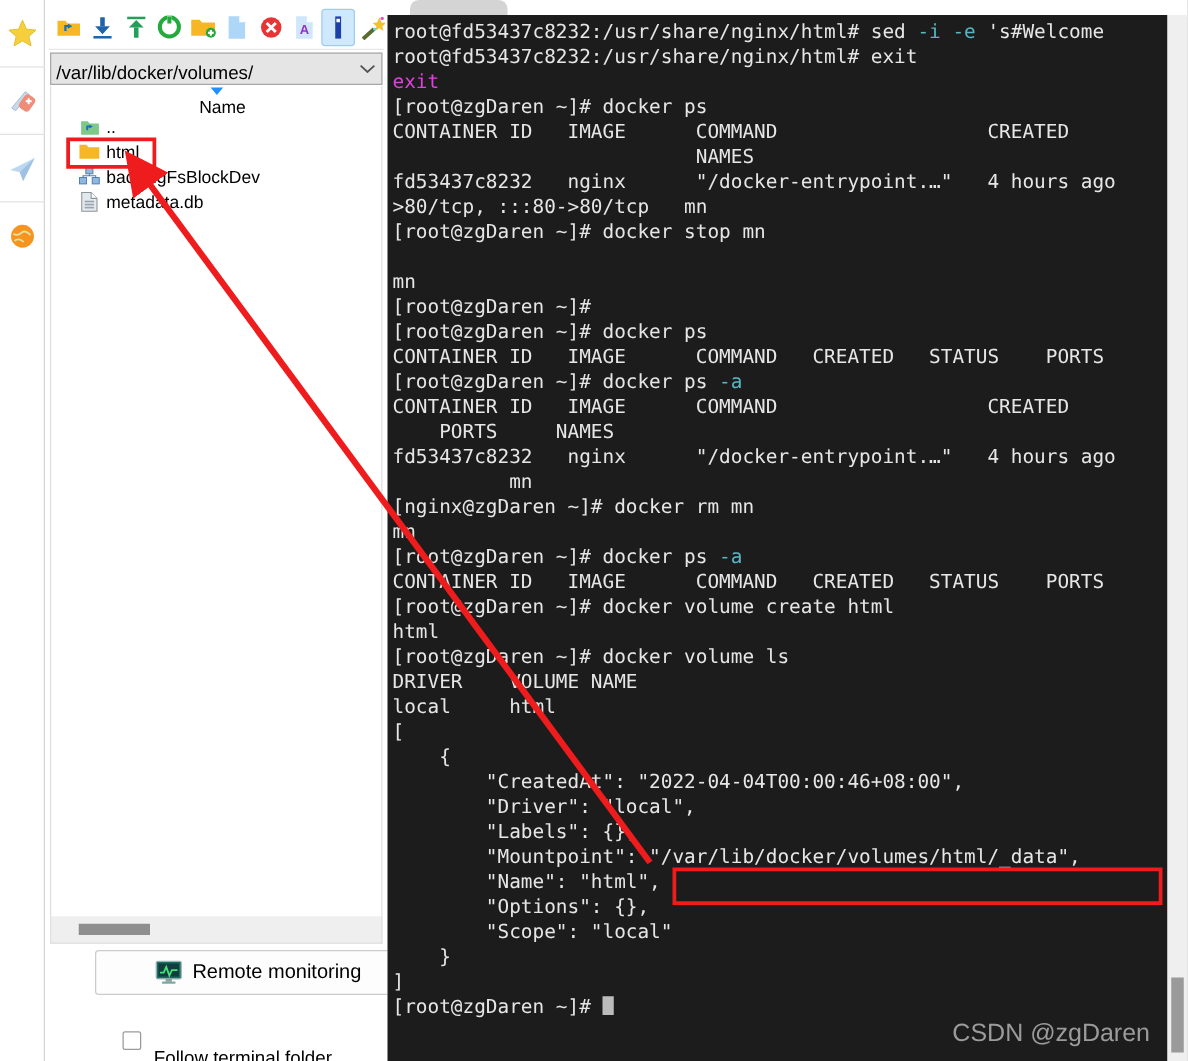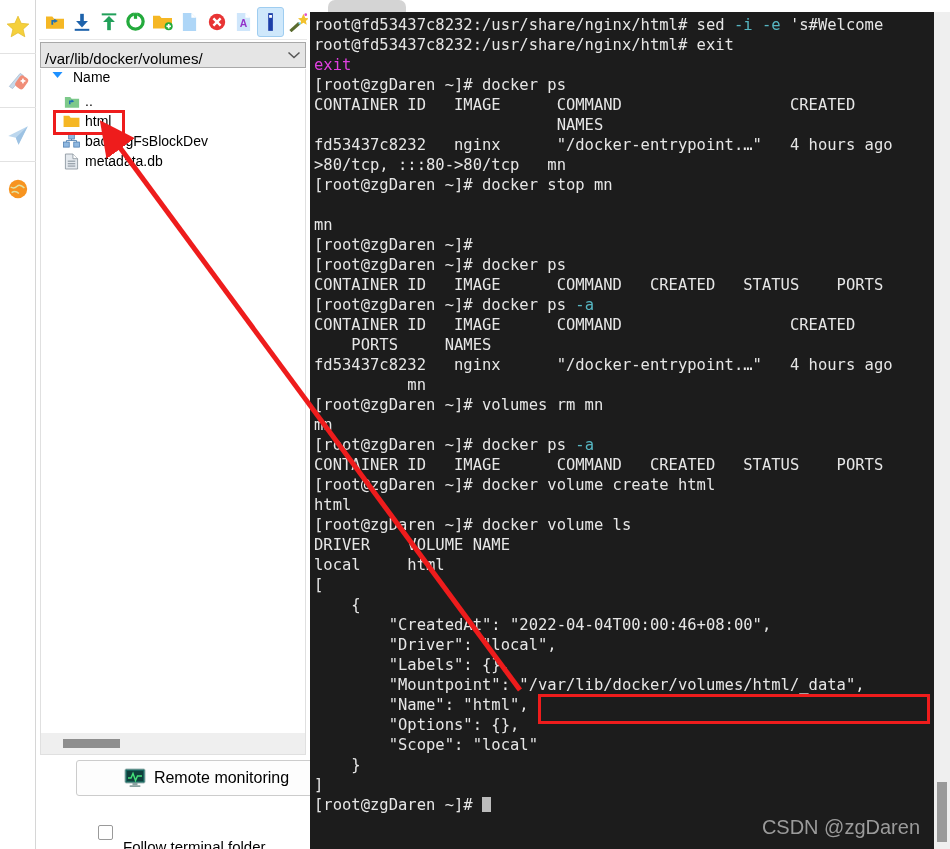--- a/index.html
+++ b/index.html
@@ -87,22 +87,23 @@
   #tree {
     position: absolute; left: 4px; top: 69px;
     width: 266px; height: 664px;
     background: #ffffff;
     border-left: 1px solid #e0e0e0;
     border-right: 1px solid #e0e0e0;
     box-sizing: border-box;
     overflow: hidden;
   }
   .tree-head {
-    height: 22px; display: flex; align-items: flex-start;
+    height: 22px; display: flex; align-items: center;
     padding-left: 10px;
+    flex-direction: column;
   }
   .sort-arrow {
     width: 12px; height: 12px; margin-right: 10px;
     display: flex; align-items: center; justify-content: center;
   }
   .tree-head span.lbl {
     font-size: 14px; color: #000;
   }
   .tree-row {
     height: 20px; display: flex; align-items: center;
@@ -455,21 +456,21 @@
           <div class="tl">&nbsp;</div>
           <div class="tl"><span>mn</span></div>
           <div class="tl"><span>[root@zgDaren ~]#</span></div>
           <div class="tl"><span>[root@zgDaren ~]# docker ps</span></div>
           <div class="tl"><span>CONTAINER ID   IMAGE      COMMAND   CREATED   STATUS    PORTS</span></div>
           <div class="tl"><span>[root@zgDaren ~]# docker ps </span><span class="c-cy">-a</span></div>
           <div class="tl"><span>CONTAINER ID   IMAGE      COMMAND                  CREATED</span></div>
           <div class="tl"><span>    PORTS     NAMES</span></div>
           <div class="tl"><span>fd53437c8232   nginx      "/docker-entrypoint.…"   4 hours ago</span></div>
           <div class="tl"><span>          mn</span></div>
-          <div class="tl"><span>[root@zgDaren ~]# volumes rm mn</span></div>
+          <div class="tl"><span>[nginx@zgDaren ~]# docker rm mn</span></div>
           <div class="tl"><span>mn</span></div>
           <div class="tl"><span>[root@zgDaren ~]# docker ps </span><span class="c-cy">-a</span></div>
           <div class="tl"><span>CONTAINER ID   IMAGE      COMMAND   CREATED   STATUS    PORTS</span></div>
           <div class="tl"><span>[root@zgDaren ~]# docker volume create html</span></div>
           <div class="tl"><span>html</span></div>
           <div class="tl"><span>[root@zgDaren ~]# docker volume ls</span></div>
           <div class="tl"><span>DRIVER    VOLUME NAME</span></div>
           <div class="tl"><span>local     html</span></div>
           <div class="tl"><span>[</span></div>
           <div class="tl"><span>    {</span></div>

